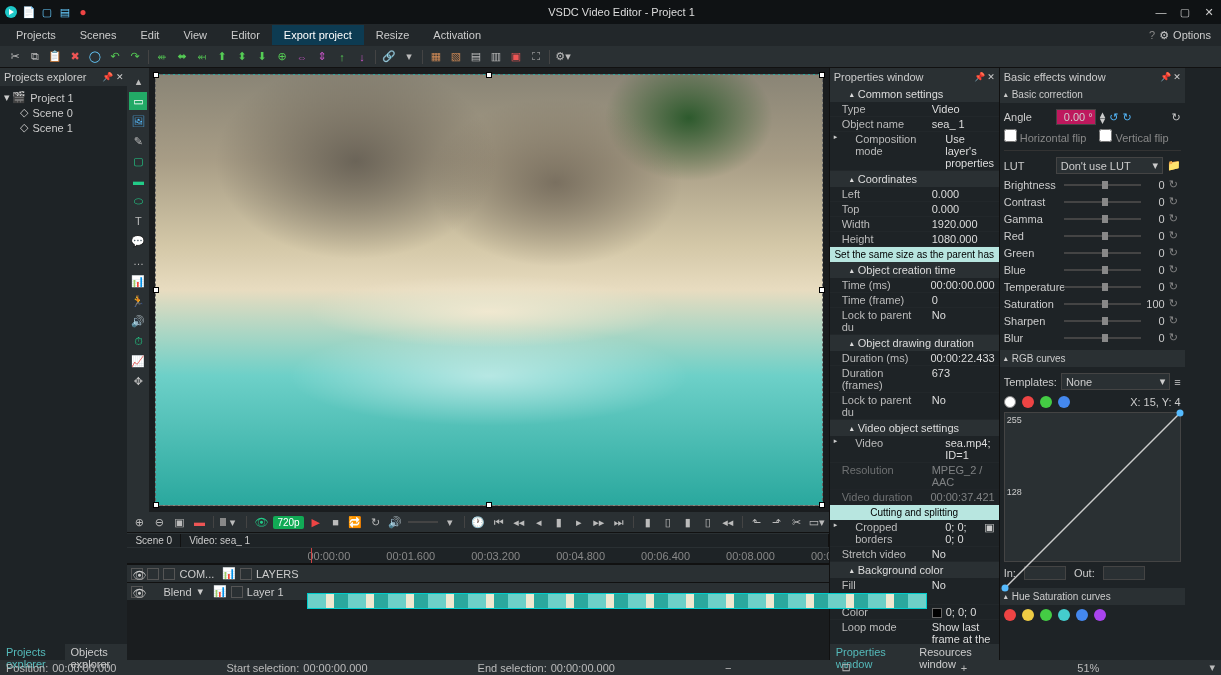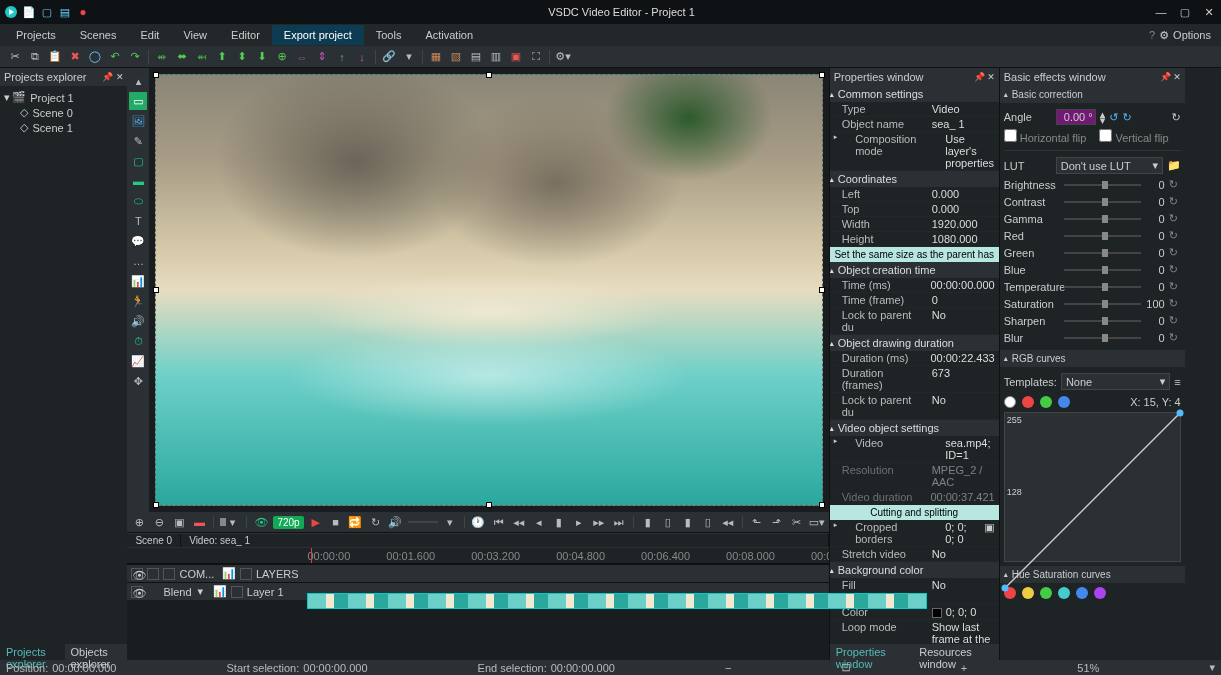--- a/index.html
+++ b/index.html
@@ -58,36 +58,36 @@
 .track-head { width:180px; display:flex; align-items:center; gap:4px; padding:0 4px; font-size:10px;}
 .track-body { flex:1; position:relative; background:#1a1d1f;}
 .clip { position:absolute; left:0; top:1px; height:16px; width:620px; background:linear-gradient(90deg,#2aa89e,#1a7a72);
   background-image: repeating-linear-gradient(90deg, #6dd0c8 0px, #6dd0c8 18px, #f0e8d0 18px, #f0e8d0 26px, #2aa89e 26px, #2aa89e 40px);
   border:1px solid #0cc;}
 .timeline-extra { height:60px; background:#1a1d1f; }
 .right-panels { width:431px; display:flex; background:#1e2326;}
 .props-col { width:170px; display:flex; flex-direction:column; border-left:1px solid #111;}
 .fx-col { width:186px; display:flex; flex-direction:column; border-left:1px solid #111;}
 .plist { flex:1; overflow-y:auto; font-size:10px;}
-.phead { background:#2a3033; padding:2px 0; display:flex; align-items:center; gap:4px; color:#ddd;}
+.phead { background:#2a3033; padding:2px 20px; display:flex; align-items:center; gap:4px; color:#ddd;}
 .phead::before { content:"▴"; font-size:8px;}
 .prow { display:flex; padding:1px 4px 1px 12px; border-bottom:1px solid #22272a;gap:16px;}
 .prow .k { width:74px; color:#bbb;}
 .prow .v { flex:1; color:#ddd;}
 .prow.sub::before { content:"▸"; font-size:7px; margin-right:2px; margin-left:-8px;}
 .pbtn { background:#b8e6e0; color:#000; text-align:center; padding:2px; font-size:10px; cursor:pointer;}
 .ptab-row { height:16px; background:#2a3033; display:flex; font-size:10px;}
 .ptab-row .pt { padding:2px 6px; cursor:pointer;}
 .ptab-row .pt.active { color:#5bb;}
 .fx-sec { padding:3px 4px; background:#2a3033; display:flex; align-items:center; gap:4px; font-size:10px;}
 .fx-sec::before { content:"▴"; font-size:8px;}
 .fx-body { padding:4px; }
 .fx-row { display:flex; align-items:center; gap:4px; padding:2px 0; font-size:10px;}
 .fx-row .lbl { width:48px;}
-.fx-row .num { width:40px; background:#701a75; border:1px solid #444; padding:1px 2px; text-align:right;}
+.fx-row .num { width:40px; background:#be185d; border:1px solid #444; padding:1px 2px; text-align:right;}
 .slider-row { display:flex; align-items:center; gap:4px; padding:2px 0; font-size:10px;}
 .slider-row .lbl { width:56px;}
 .slider-row .track { flex:1; height:2px; background:#444; position:relative;}
 .slider-row .track .knob { position:absolute; left:50%; top:-3px; width:6px; height:8px; background:#888;}
 .slider-row .val { width:20px; text-align:right;}
 .slider-row .reset { width:12px; cursor:pointer; color:#888;}
 .check-row { display:flex; gap:13px; padding:2px 0; font-size:10px; color:#888;}
 .sel { background:#2a3033; border:1px solid #444; padding:1px 4px; display:flex; align-items:center; justify-content:space-between;}
 .rgb-dots { display:flex; gap:6px; padding:4px 0;}
 .dot { width:12px; height:12px; border-radius:50%;}
@@ -126,21 +126,21 @@
 </div>
 
 <div class="menubar">
   <div class="menus" id="menus">
       <div class="mi">Projects</div>
       <div class="mi">Scenes</div>
       <div class="mi">Edit</div>
       <div class="mi">View</div>
       <div class="mi">Editor</div>
       <div class="mi active">Export project</div>
-      <div class="mi">Tools</div>
+      <div class="mi">Resize</div>
       <div class="mi">Activation</div>
     </div>
   <div class="menu-right">
     <span style="color:#888">?</span>
     <span>⚙</span>
     <span>Options</span>
   </div>
 </div>
 
 <div class="toolbar">
@@ -575,20 +575,26 @@
         </div>
         <div class="curve-box">
           <span style="position:absolute;top:2px;left:2px;font-size:9px">255</span>
           <span style="position:absolute;top:50%;left:2px;font-size:9px">128</span>
           <svg viewBox="0 0 100 100" preserveAspectRatio="none">
               <line x1="0" y1="100" x2="100" y2="0" stroke="#ccc" stroke-width="0.8"></line>
               <circle cx="0" cy="100" r="2" fill="#5bf"></circle>
               <circle cx="100" cy="0" r="2" fill="#5bf"></circle>
             </svg>
         </div>
+        <div class="inout-row">
+          <span>In:</span>
+            <div class="b"></div>
+          <span>Out:</span>
+            <div class="b"></div>
+        </div>
       </div>
       <div class="fx-sec">Hue Saturation curves</div>
       <div class="hue-dots">
         <span class="dot" style="background:#e44"></span>
         <span class="dot" style="background:#ec4"></span>
         <span class="dot" style="background:#4c4"></span>
         <span class="dot" style="background:#4cc"></span>
         <span class="dot" style="background:#48e"></span>
         <span class="dot" style="background:#a4e"></span>
       </div>

